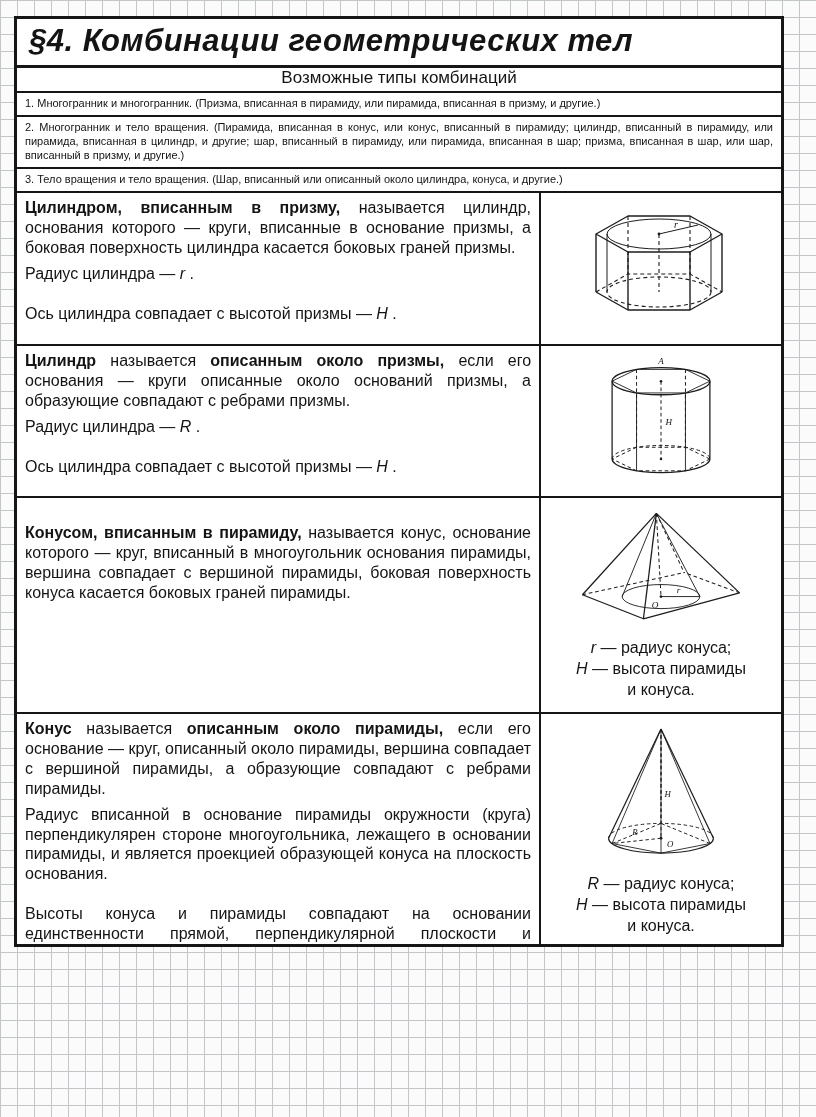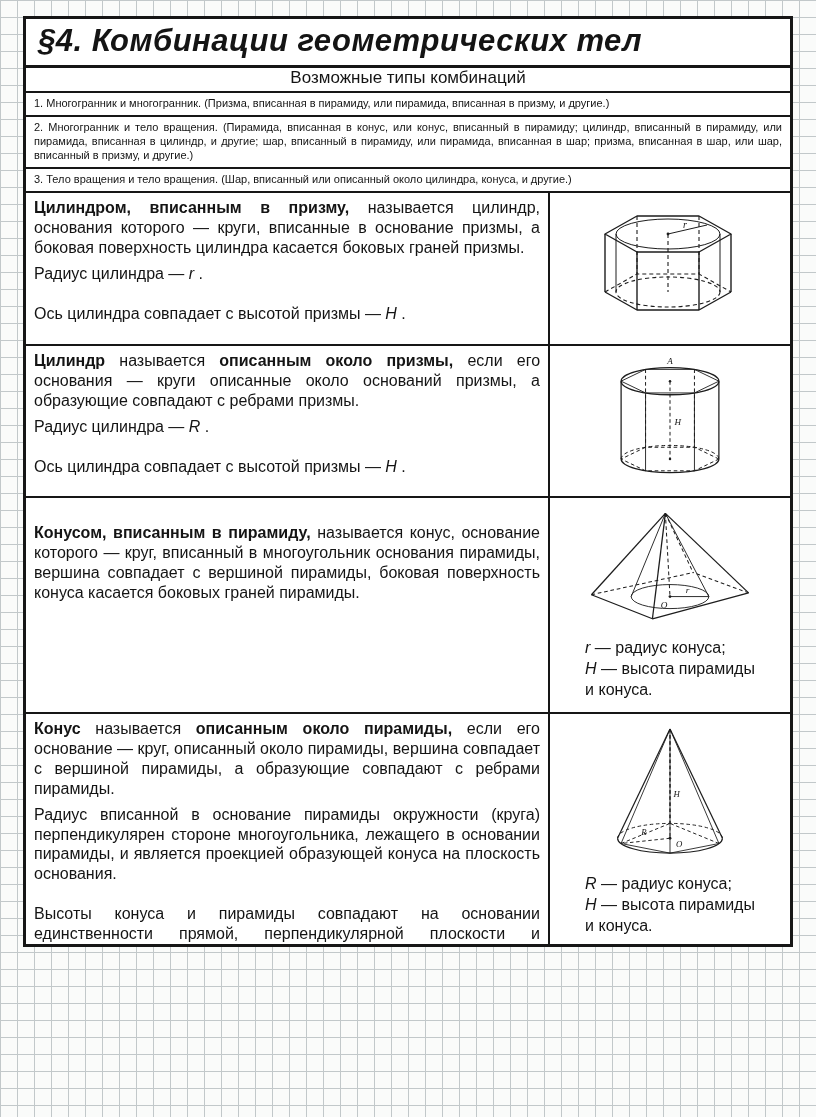--- a/index.html
+++ b/index.html
@@ -9,21 +9,21 @@
     overflow:hidden;
     color:#141414;
     font-family:"Liberation Sans", sans-serif;
     background-color:#fafbfa;
     background-image:
       linear-gradient(to right, #c2c8ca 1px, transparent 1px),
       linear-gradient(to bottom, #c2c8ca 1px, transparent 1px);
     background-size:17px 17px;
   }
   .sheet {
-    position:absolute; left:23px; top:16px; width:770px;
+    position:absolute; left:14px; top:16px; width:770px;
     background:#ffffff;
     border:3px solid #161616;
   }
   .title-row {
     font-size:31px; font-weight:bold; font-style:italic;
     letter-spacing:0.5px;
     padding:4px 10px 6px 12px;
     border-bottom:3px solid #161616;
     white-space:nowrap; overflow:hidden;
   }
@@ -50,21 +50,21 @@
   }
   .def-text p:last-child { margin-bottom:0;margin-top:20px; }
   .def-figure {
     width:242px; flex:0 0 242px;
     border-left:2px solid #161616;
     display:flex; flex-direction:column; align-items:center;
     padding:8px 6px;
     overflow:hidden;
   }
   .fig-caption {
-    font-size:16px; text-align:left; line-height:1.3;
+    font-size:16px; text-align:center; line-height:1.3;
     white-space:pre-line; margin-top:10px;
   }
   .b { font-weight:bold; }
   .i { font-style:italic; }
   svg { display:block; }
   .ln   { stroke:#1d1d1d; stroke-width:1.4; fill:none; stroke-linejoin:round; }
   .thin { stroke:#1d1d1d; stroke-width:1;   fill:none; }
   .dsh  { stroke:#1d1d1d; stroke-width:1.1; fill:none; stroke-dasharray:4 3; }
   .dot  { fill:#1d1d1d; }
   svg text { font-size:10px; font-style:italic; fill:#111; font-family:"Liberation Serif", serif; }

